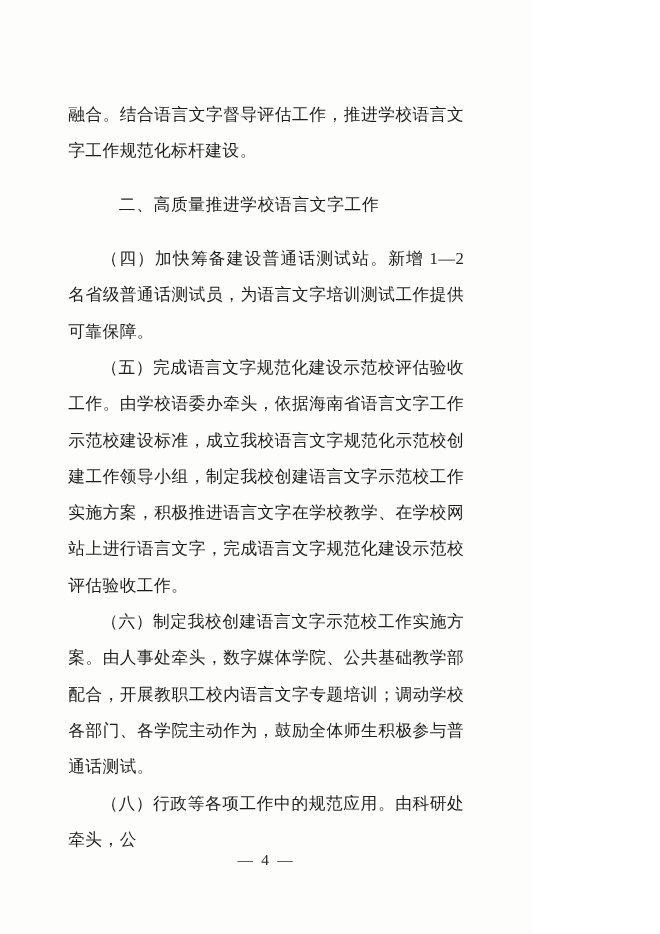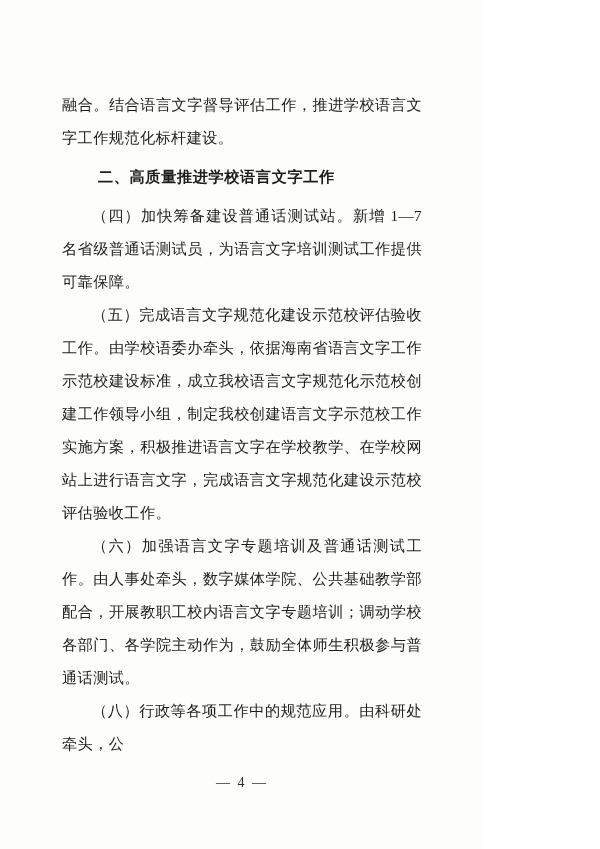--- a/index.html
+++ b/index.html
@@ -32,22 +32,22 @@
   }
   .para {
     margin: 0;
     text-indent: 0;
     white-space: normal;
   }
   .para.indent {
     text-indent: 30px;
   }
   .heading {
-    margin: 6px;
-    font-weight: bold;
+    margin: 16px;
+    font-weight: normal;
     text-indent: 30px;
     letter-spacing: 0.6px;
   }
   .footer {
     position: absolute;
     left: 0;
     right: 0;
     bottom: 58px;
     text-align: center;
     font-size: 14px;
@@ -58,21 +58,21 @@
     display: inline-block;
   }
 </style>
 </head>
 <body>
 
 <div class="page">
   <div class="doc-body">
     <p class="para">融合。结合语言文字督导评估工作，推进学校语言文字工作规范化标杆建设。</p>
     <p class="heading">二、高质量推进学校语言文字工作</p>
-    <p class="para indent">（四）加快筹备建设普通话测试站。新增 1—7 名省级普通话测试员，为语言文字培训测试工作提供可靠保障。</p>
+    <p class="para indent">（四）加快筹备建设普通话测试站。新增 1—2 名省级普通话测试员，为语言文字培训测试工作提供可靠保障。</p>
     <p class="para indent">（五）完成语言文字规范化建设示范校评估验收工作。由学校语委办牵头，依据海南省语言文字工作示范校建设标准，成立我校语言文字规范化示范校创建工作领导小组，制定我校创建语言文字示范校工作实施方案，积极推进语言文字在学校教学、在学校网站上进行语言文字，完成语言文字规范化建设示范校评估验收工作。</p>
-    <p class="para indent">（六）加强语言文字专题培训及普通话测试工作。由人事处牵头，数字媒体学院、公共基础教学部配合，开展教职工校内语言文字专题培训；调动学校各部门、各学院主动作为，鼓励全体师生积极参与普通话测试。</p>
+    <p class="para indent">（六）制定我校创建语言文字示范校工作实施方案。由人事处牵头，数字媒体学院、公共基础教学部配合，开展教职工校内语言文字专题培训；调动学校各部门、各学院主动作为，鼓励全体师生积极参与普通话测试。</p>
     <p class="para indent">（八）行政等各项工作中的规范应用。由科研处牵头，公</p>
   </div>
   <div class="footer">
     <span class="page-number-wrap">— 4 —</span>
   </div>
 </div>
 
 </body></html>

